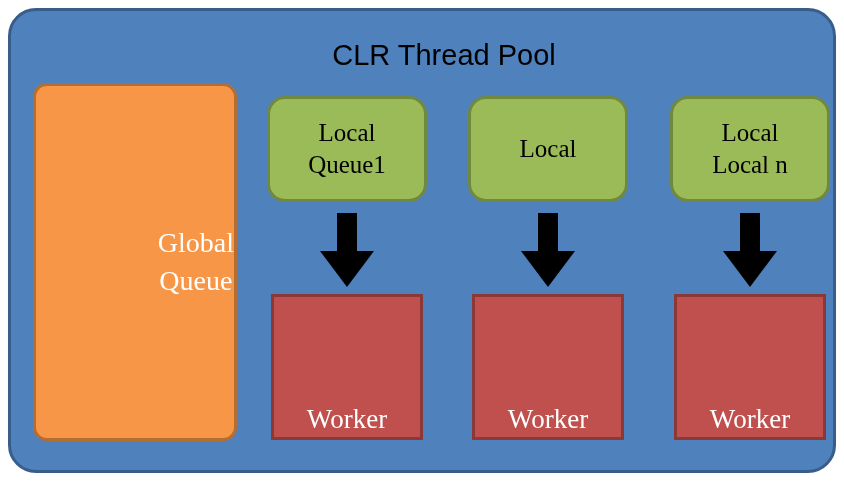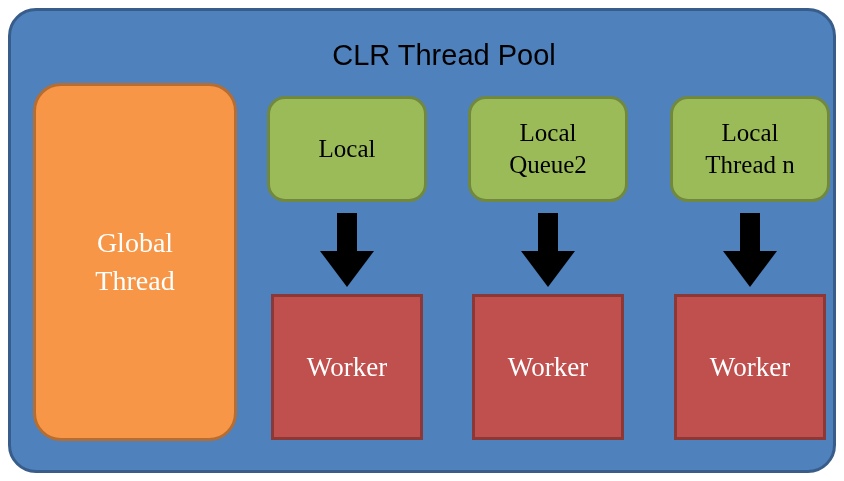--- a/index.html
+++ b/index.html
@@ -45,24 +45,24 @@
     padding-left: 22px;
   }
   .global-queue {
     position: absolute;
     left: 22px;
     top: 72px;
     width: 198px;
     height: 352px;
     background: var(--global-fill);
     border: 3px solid var(--global-border);
-    border-radius: 28px;
+    border-radius: 14px;
     display: flex;
     align-items: center;
-    justify-content: center;
+    justify-content: flex-end;
     text-align: center;
   }
   .global-queue .label {
     color: #ffffff;
     font-size: 28px;
     line-height: 1.35;
   }
   .label span { display: block; font-family: Liberation Serif, serif; }
   .column {
     position: absolute;
@@ -96,82 +96,82 @@
     margin-bottom: 7px;
     display: block;
   }
   .arrow polygon { fill: var(--arrow); }
   .worker-box {
     width: 146px;
     height: 140px;
     background: var(--worker-fill);
     border: 3px solid var(--worker-border);
     display: flex;
-    align-items: center;
+    align-items: flex-end;
     justify-content: center;
     text-align: center;
   }
   .worker-box .label {
     color: #ffffff;
     font-size: 27px;
     line-height: 1.35;
   }
 </style>
 </head>
 <body>
 
 <div class="pool">
 
   <div class="pool-title">CLR Thread Pool</div>
 
   <div class="global-queue">
     <div class="label">
       <span>Global</span>
-      <span>Thread</span>
+      <span>Queue</span>
     </div>
   </div>
 
   <div class="column col-1">
     <div class="queue-box">
       <div class="label">
         <span>Local</span>
+        <span>Queue1</span>
       </div>
     </div>
     <svg class="arrow" width="54" height="74" viewBox="0 0 54 74">
       <polygon points="17,0 37,0 37,38 54,38 27,74 0,38 17,38"></polygon>
     </svg>
     <div class="worker-box">
       <div class="label">
         <span>Worker</span>
       </div>
     </div>
   </div>
 
   <div class="column col-2">
     <div class="queue-box">
       <div class="label">
         <span>Local</span>
-        <span>Queue2</span>
       </div>
     </div>
     <svg class="arrow" width="54" height="74" viewBox="0 0 54 74">
       <polygon points="17,0 37,0 37,38 54,38 27,74 0,38 17,38"></polygon>
     </svg>
     <div class="worker-box">
       <div class="label">
         <span>Worker</span>
       </div>
     </div>
   </div>
 
   <div class="column col-3">
     <div class="queue-box">
       <div class="label">
         <span>Local</span>
-        <span>Thread n</span>
+        <span>Local n</span>
       </div>
     </div>
     <svg class="arrow" width="54" height="74" viewBox="0 0 54 74">
       <polygon points="17,0 37,0 37,38 54,38 27,74 0,38 17,38"></polygon>
     </svg>
     <div class="worker-box">
       <div class="label">
         <span>Worker</span>
       </div>
     </div>

